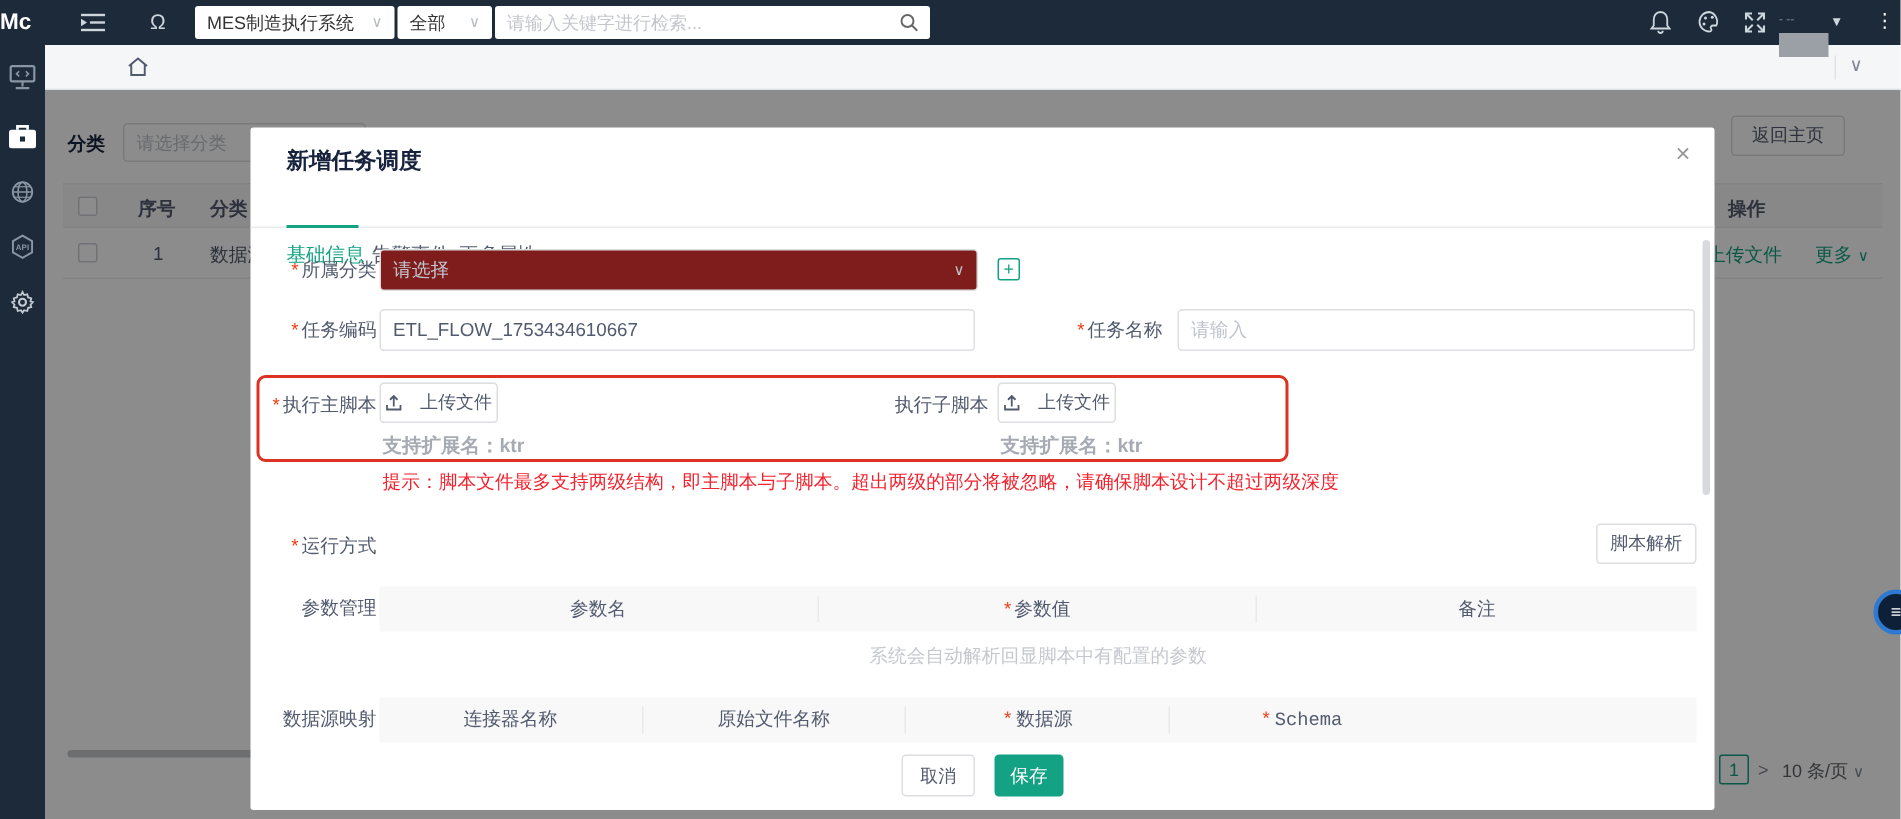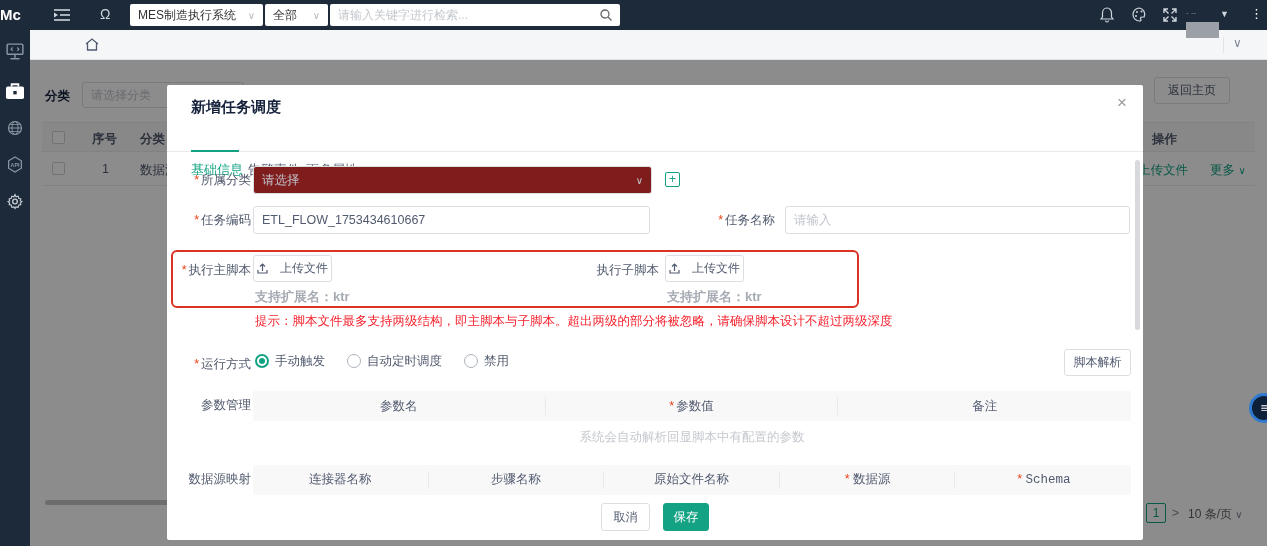--- a/index.html
+++ b/index.html
@@ -268,48 +268,33 @@
       <path d="M1 7 L1 10 L10 10 L10 7" fill="none" stroke="#515a6e" stroke-width="1.2"></path>
     </svg>
     <span>上传文件</span>
   </div>
   <div class="ext-hint" style="left:500px;top:203px;">支持扩展名：ktr</div>
 
   <div id="warn-hint">提示：脚本文件最多支持两级结构，即主脚本与子脚本。超出两级的部分将被忽略，请确保脚本设计不超过两级深度</div>
 
   <div class="flabel" style="left:0;top:271px;">
     <span class="req">*</span><span>运行方式</span></div>
-  <div id="radio-group">
-    <span class="radio-item">
-      <span class="rdot sel"></span>
-      <span>手动触发</span>
-      </span>
-    <span class="radio-item">
-      <span class="rdot"></span>
-      <span>自动定时调度</span>
-      </span>
-    <span class="radio-item">
-      <span class="rdot"></span>
-      <span>禁用</span>
-      </span>
-  </div>
   <button class="btn-plain" id="parse-btn">脚本解析</button>
 
   <div class="flabel" style="left:0;top:312px;">参数管理</div>
   <div class="mini-table" style="top:306px;grid-template-columns:1fr 1fr 1fr;">
     <span class="th">参数名</span>
     <span class="th"><span class="req">*</span><span>参数值</span></span>
     <span class="th">备注</span>
   </div>
   <div id="param-empty">系统会自动解析回显脚本中有配置的参数</div>
 
   <div class="flabel" style="left:0;top:386px;">数据源映射</div>
   <div class="mini-table" style="top:380px;grid-template-columns:1fr 1fr 1fr 1fr 1fr;font-family:Liberation Mono, monospace;">
     <span class="th">连接器名称</span>
-    <span class="th">步骤名称</span>
     <span class="th">原始文件名称</span>
     <span class="th"><span class="req">*</span><span>数据源</span></span>
     <span class="th"><span class="req">*</span><span>Schema</span></span>
   </div>
 
   <div id="modal-footer">
     <button class="btn-plain" id="cancel-btn">取消</button>
     <button id="save-btn">保存</button>
   </div>
   <div id="modal-scroll"></div>

